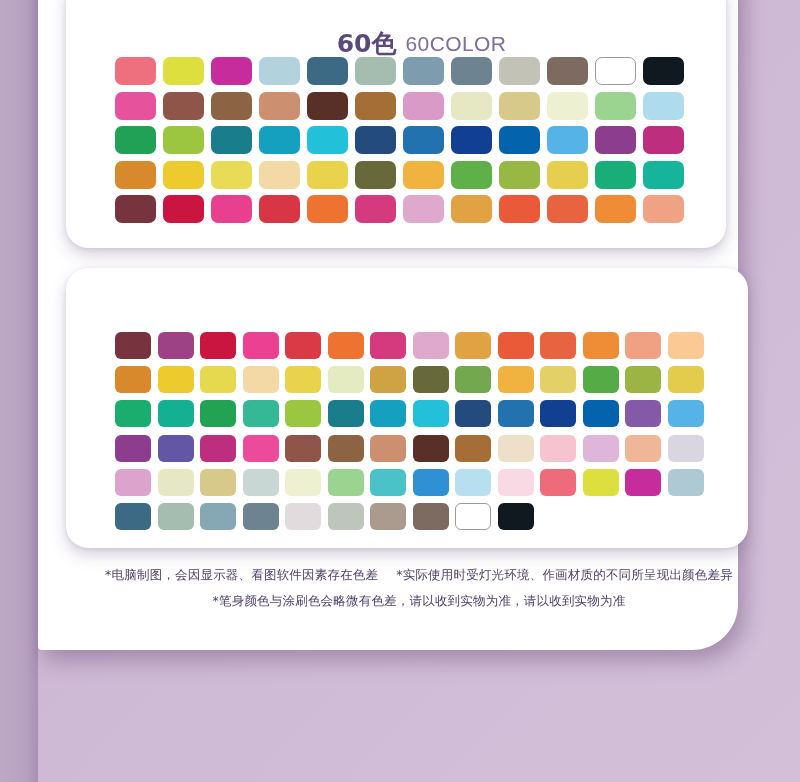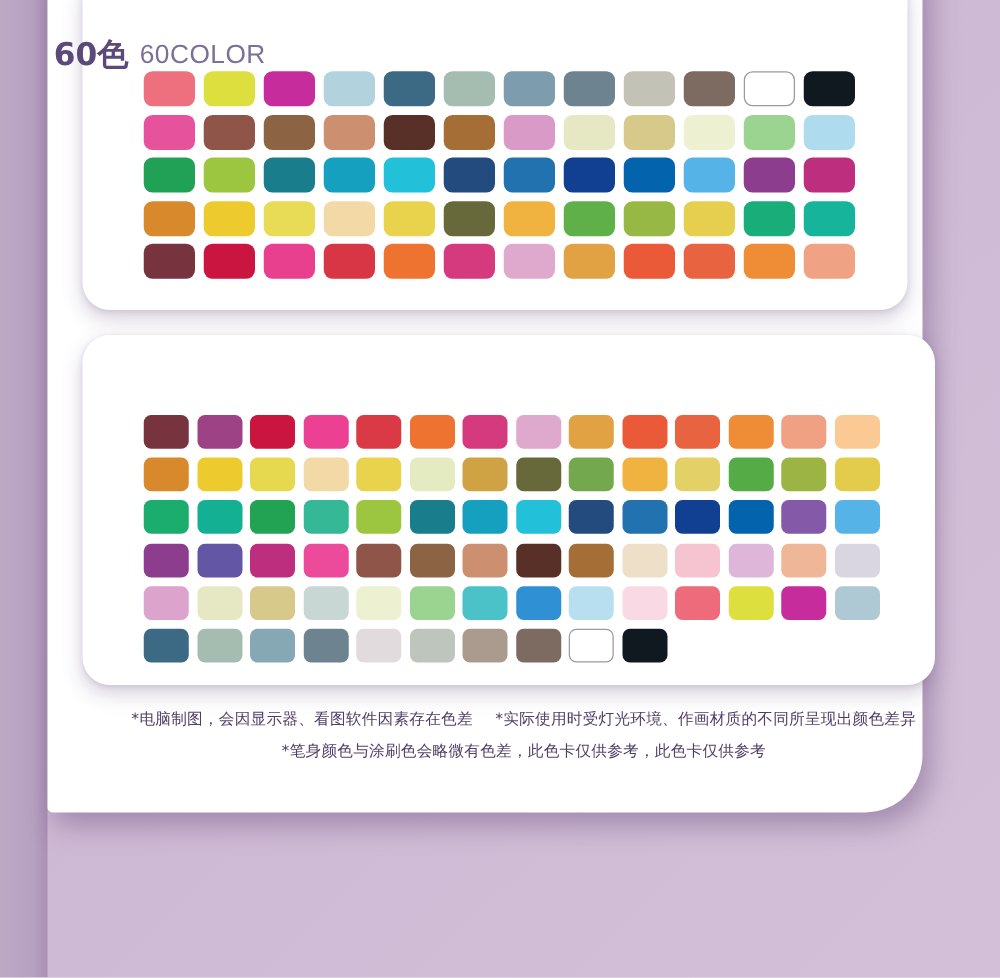--- a/index.html
+++ b/index.html
@@ -62,20 +62,21 @@
     box-shadow: 0 7px 16px rgba(120,100,140,0.30),
                 0 1px 4px rgba(120,100,140,0.16);
   }
   #card-60 { left: 66px; top: -22px; width: 660px; height: 270px; }
   #card-80 { left: 66px; top: 268px; width: 682px; height: 280px; }
 
   
   .title-row {
     position: absolute;
     left: 0; right: 0;
+    text-align: center;
     white-space: nowrap;
     padding-left: 43px;
   }
   #title-60 { top: 27px; }
   #title-80 { top: 292px; }
   .title-cn {
     font-family: "DejaVu Sans", sans-serif;
     font-size: 25px;
     font-weight: 700;
     color: #5b4a79;
@@ -594,17 +595,17 @@
       <div class="swatch-cell"></div>
       <div class="swatch-cell"></div>
       <div class="swatch-cell"></div>
     </div>
 
   <div id="notes">
     <div class="note-line">
       <span class="note-seg">*电脑制图，会因显示器、看图软件因素存在色差</span><span class="note-seg">*实际使用时受灯光环境、作画材质的不同所呈现出颜色差异</span>
     </div>
     <div class="note-line">
-      <span class="note-seg">*笔身颜色与涂刷色会略微有色差，此色卡仅供参考，此色卡仅供参考</span>
+      <span class="note-seg">*笔身颜色与涂刷色会略微有色差，请以收到实物为准，请以收到实物为准</span>
     </div>
   </div>
 
 </div>
 
 </body></html>

